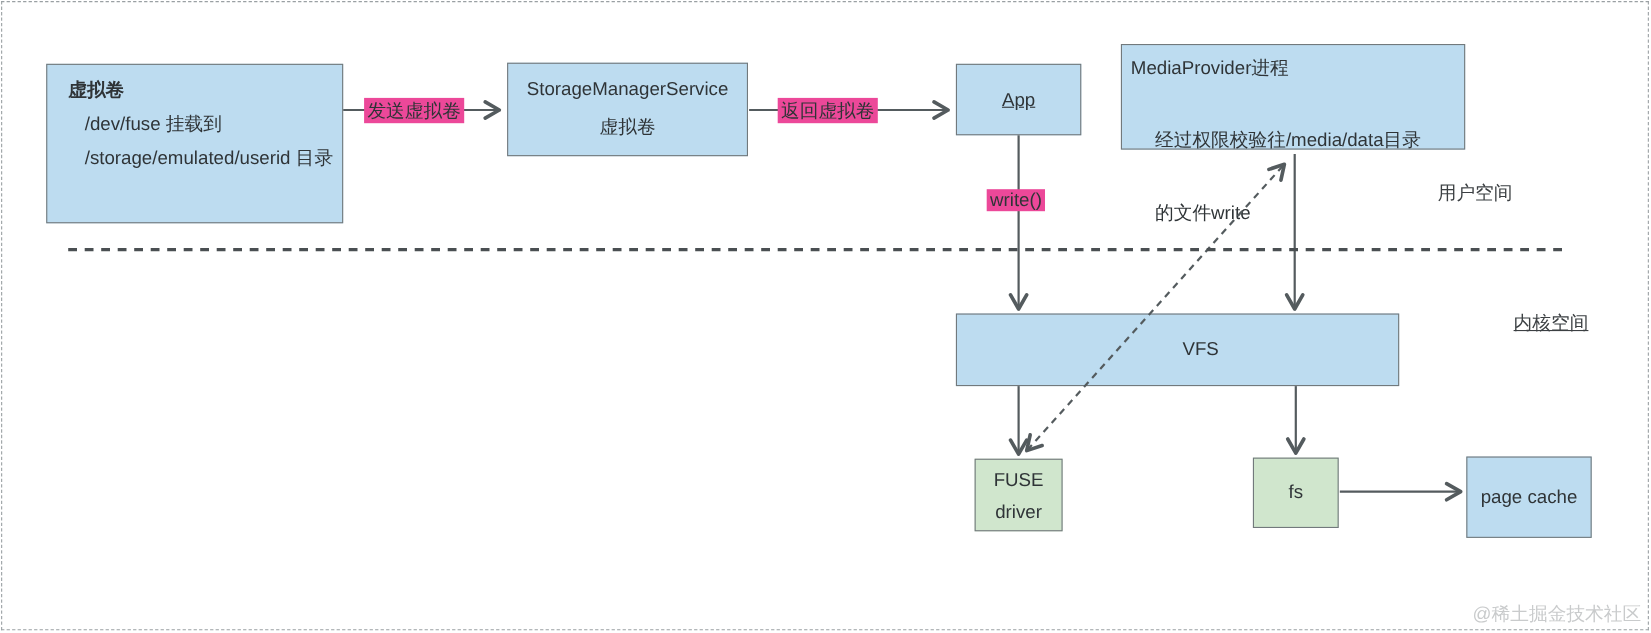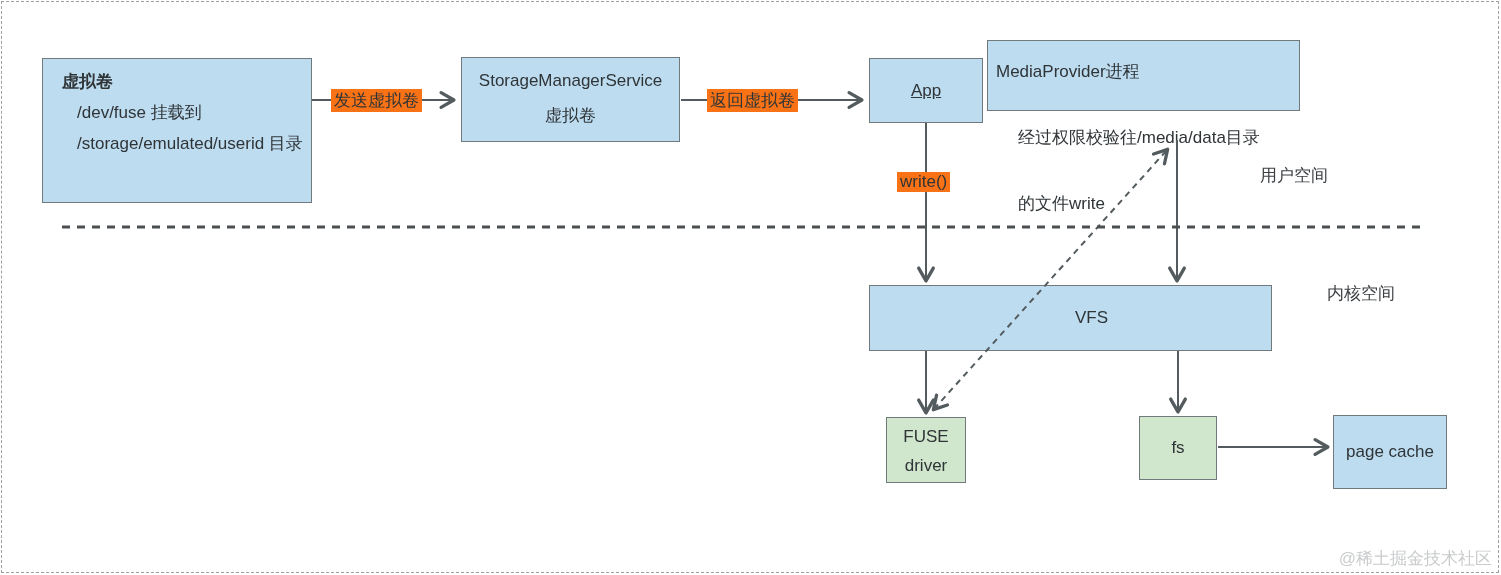--- a/index.html
+++ b/index.html
@@ -36,21 +36,21 @@
   #n-vold { left: 42px; top: 58px; width: 270px; height: 145px; padding: 7px 12px; }
   #n-vold .nl { line-height: 31px; }
   #n-vold .ind1 { padding-left: 7px; }
   #n-vold .ind2 { padding-left: 22px; }
 
   #n-sms { left: 461px; top: 57px; width: 219px; height: 85px; text-align: center; padding-top: 5px; }
   #n-sms .nl { line-height: 35px; }
 
   #n-app { left: 869px; top: 58px; width: 114px; height: 65px; text-decoration: underline; }
 
-  #n-mp { left: 987px; top: 40px; width: 313px; height: 71px; padding: 16px 8px; }
+  #n-mp { left: 1019px; top: 40px; width: 313px; height: 96px; padding: 6px 8px; }
   #n-mp .nl { line-height: 30px; }
   #n-mp .ind { padding-left: 22px; margin-top: 36px; }
 
   #n-vfs { left: 869px; top: 285px; width: 403px; height: 66px; padding-left: 42px; }
 
   #n-fuse { left: 886px; top: 417px; width: 80px; height: 66px; text-align: center; padding-top: 4px; }
   #n-fuse .nl { line-height: 29px; }
 
   #n-fs { left: 1139px; top: 416px; width: 78px; height: 64px; }
 
@@ -64,38 +64,38 @@
     pointer-events: none;
   }
   .edges line { stroke: #545b5e; stroke-width: 2; }
   .edges line.dashed { stroke-dasharray: 6 5; }
   .edges line.sep { stroke: #4a4f52; stroke-width: 3; stroke-dasharray: 8 7; }
 
   
   .edge-label {
     position: absolute;
     z-index: 3;
-    background: #f97316;
+    background: #ec4899;
     font-size: 17px;
     padding: 0 3px;
     white-space: nowrap;
     color: #2f3437;
   }
   .region-label {
     position: absolute;
     z-index: 3;
     font-size: 17px;
     color: #3c4043;
     white-space: nowrap;
   }
   #lbl-send   { left: 331px; top: 89px; }
   #lbl-return { left: 707px; top: 89px; }
   #lbl-write  { left: 897px; top: 172px; }
-  #lbl-user   { left: 1260px; top: 164px; }
-  #lbl-kernel { left: 1327px; top: 282px; }
+  #lbl-user   { left: 1307px; top: 164px; }
+  #lbl-kernel { left: 1376px; top: 282px; text-decoration: underline; }
 
   .watermark {
     position: absolute;
     right: 9px; bottom: 5px;
     z-index: 3;
     font-size: 17px;
     color: #c9cbcc;
     white-space: nowrap;
   }
 </style>

